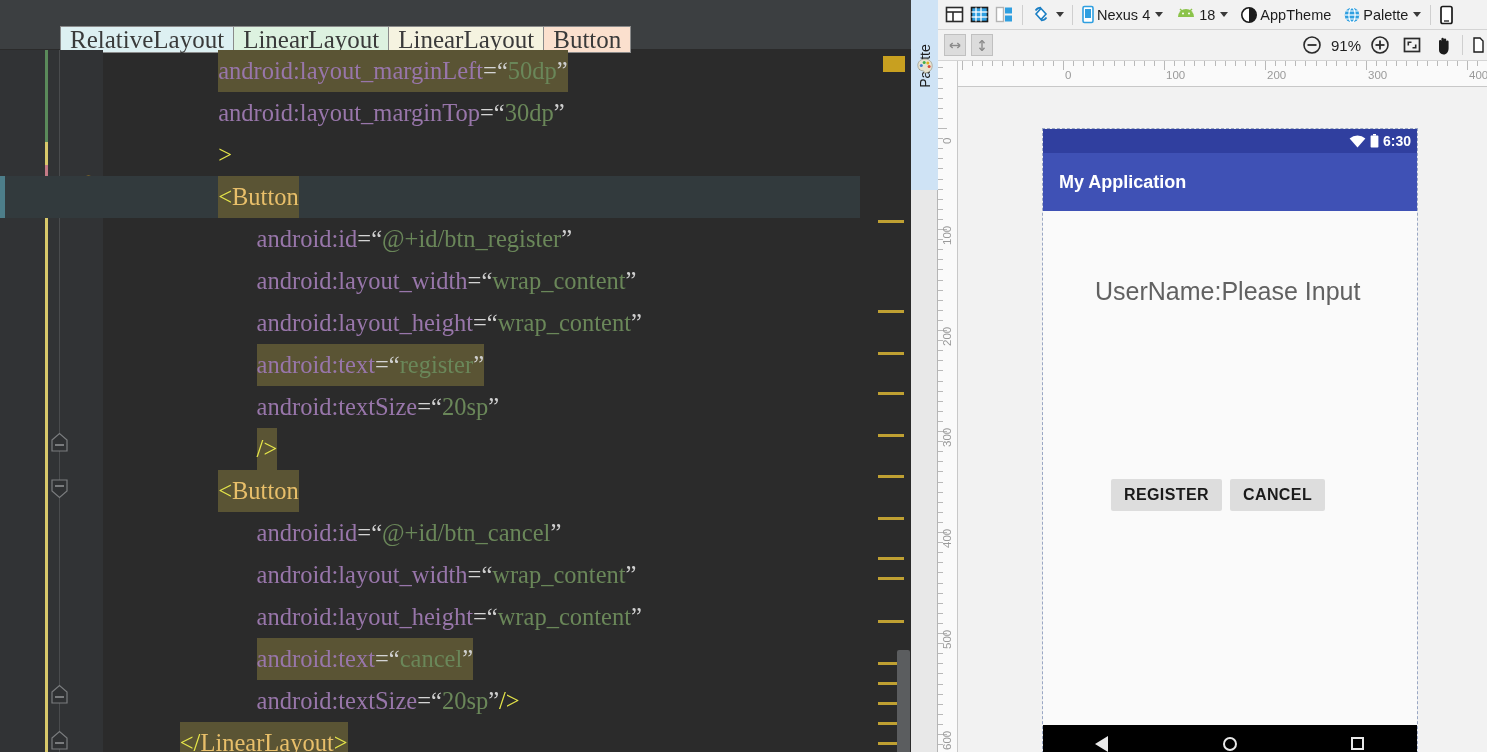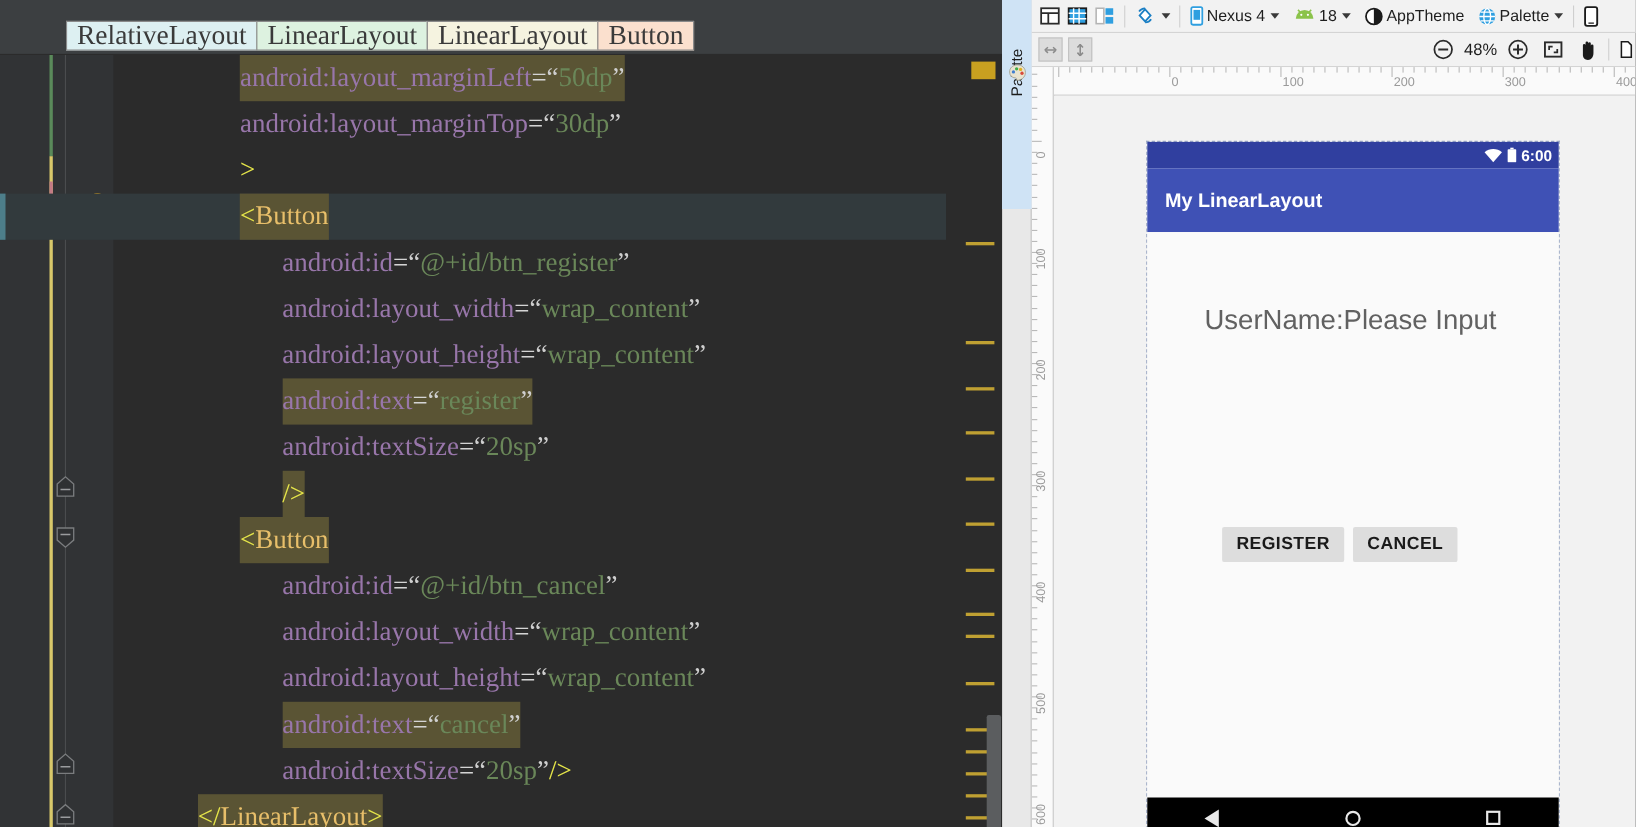--- a/index.html
+++ b/index.html
@@ -20,22 +20,22 @@
   }
 
   
   #breadcrumb {
     position: absolute; left: 0; top: 0;
     width: 911px; height: 50px;
     background: #3c3f41;
     border-bottom: 1px solid #2b2b2b;
   }
   #breadcrumb .bc-inner {
-    position: absolute; left: 60px; top: 5px;
-    display: flex; align-items: flex-end; height: 41px;
+    position: absolute; left: 60px; top: 19px;
+    display: flex; align-items: center; height: 41px;
   }
   .bc-item {
     display: flex; align-items: center;
     padding: 0 9px;
     font-family: "Liberation Serif", serif;
     font-size: 25px;
     color: #3a3a3a;
     border: 1px solid #8a8a8a;
     border-right: none;
     line-height: 1;
@@ -498,21 +498,21 @@
           <path d="M7.5 2 L4.8 5 M7.5 2 L10.2 5 M7.5 13 L4.8 10 M7.5 13 L10.2 10" stroke="#8a8a8a" stroke-width="1.5" fill="none"></path>
         </svg>
       </div>
       <div style="flex:1"></div>
       <div class="tb-btn">
         <svg width="20" height="20" viewBox="0 0 20 20">
           <circle cx="10" cy="10" r="8" fill="none" stroke="#2b2b2b" stroke-width="1.6"></circle>
           <line x1="5.5" y1="10" x2="14.5" y2="10" stroke="#2b2b2b" stroke-width="1.8"></line>
         </svg>
       </div>
-      <span class="zoom-lbl">48%</span>
+      <span class="zoom-lbl">91%</span>
       <div class="tb-btn">
         <svg width="20" height="20" viewBox="0 0 20 20">
           <circle cx="10" cy="10" r="8" fill="none" stroke="#2b2b2b" stroke-width="1.6"></circle>
           <line x1="5.5" y1="10" x2="14.5" y2="10" stroke="#2b2b2b" stroke-width="1.8"></line>
           <line x1="10" y1="5.5" x2="10" y2="14.5" stroke="#2b2b2b" stroke-width="1.8"></line>
         </svg>
       </div>
       <div class="tb-btn" style="margin-left:6px;">
         <svg width="20" height="20" viewBox="0 0 20 20">
           <rect x="2.5" y="3.5" width="15" height="13" fill="none" stroke="#2b2b2b" stroke-width="1.7"></rect>
@@ -674,25 +674,25 @@
       <div id="device">
 
         <div id="statusbar">
           <svg width="17" height="13" viewBox="0 0 17 13">
             <path d="M8.5 12.4 L0.6 3.4 A12 12 0 0 1 16.4 3.4 Z" fill="#ffffff"></path>
           </svg>
           <svg width="9" height="14" viewBox="0 0 9 14">
             <rect x="3" y="0" width="3" height="1.6" fill="#ffffff"></rect>
             <rect x="0.6" y="1.6" width="7.8" height="12" rx="0.8" fill="#ffffff"></rect>
           </svg>
-          <span class="sb-time">6:00</span>
+          <span class="sb-time">6:30</span>
         </div>
 
         <div id="appbar">
-          <span class="app-title">My LinearLayout</span>
+          <span class="app-title">My Application</span>
         </div>
 
         <div id="content">
           <div class="row-label" id="row-user">
             <span>UserName:</span><span>Please Input</span>
           </div>
           <div id="btnrow">
             <span class="mbtn">REGISTER</span>
             <span class="mbtn">CANCEL</span>
           </div>

